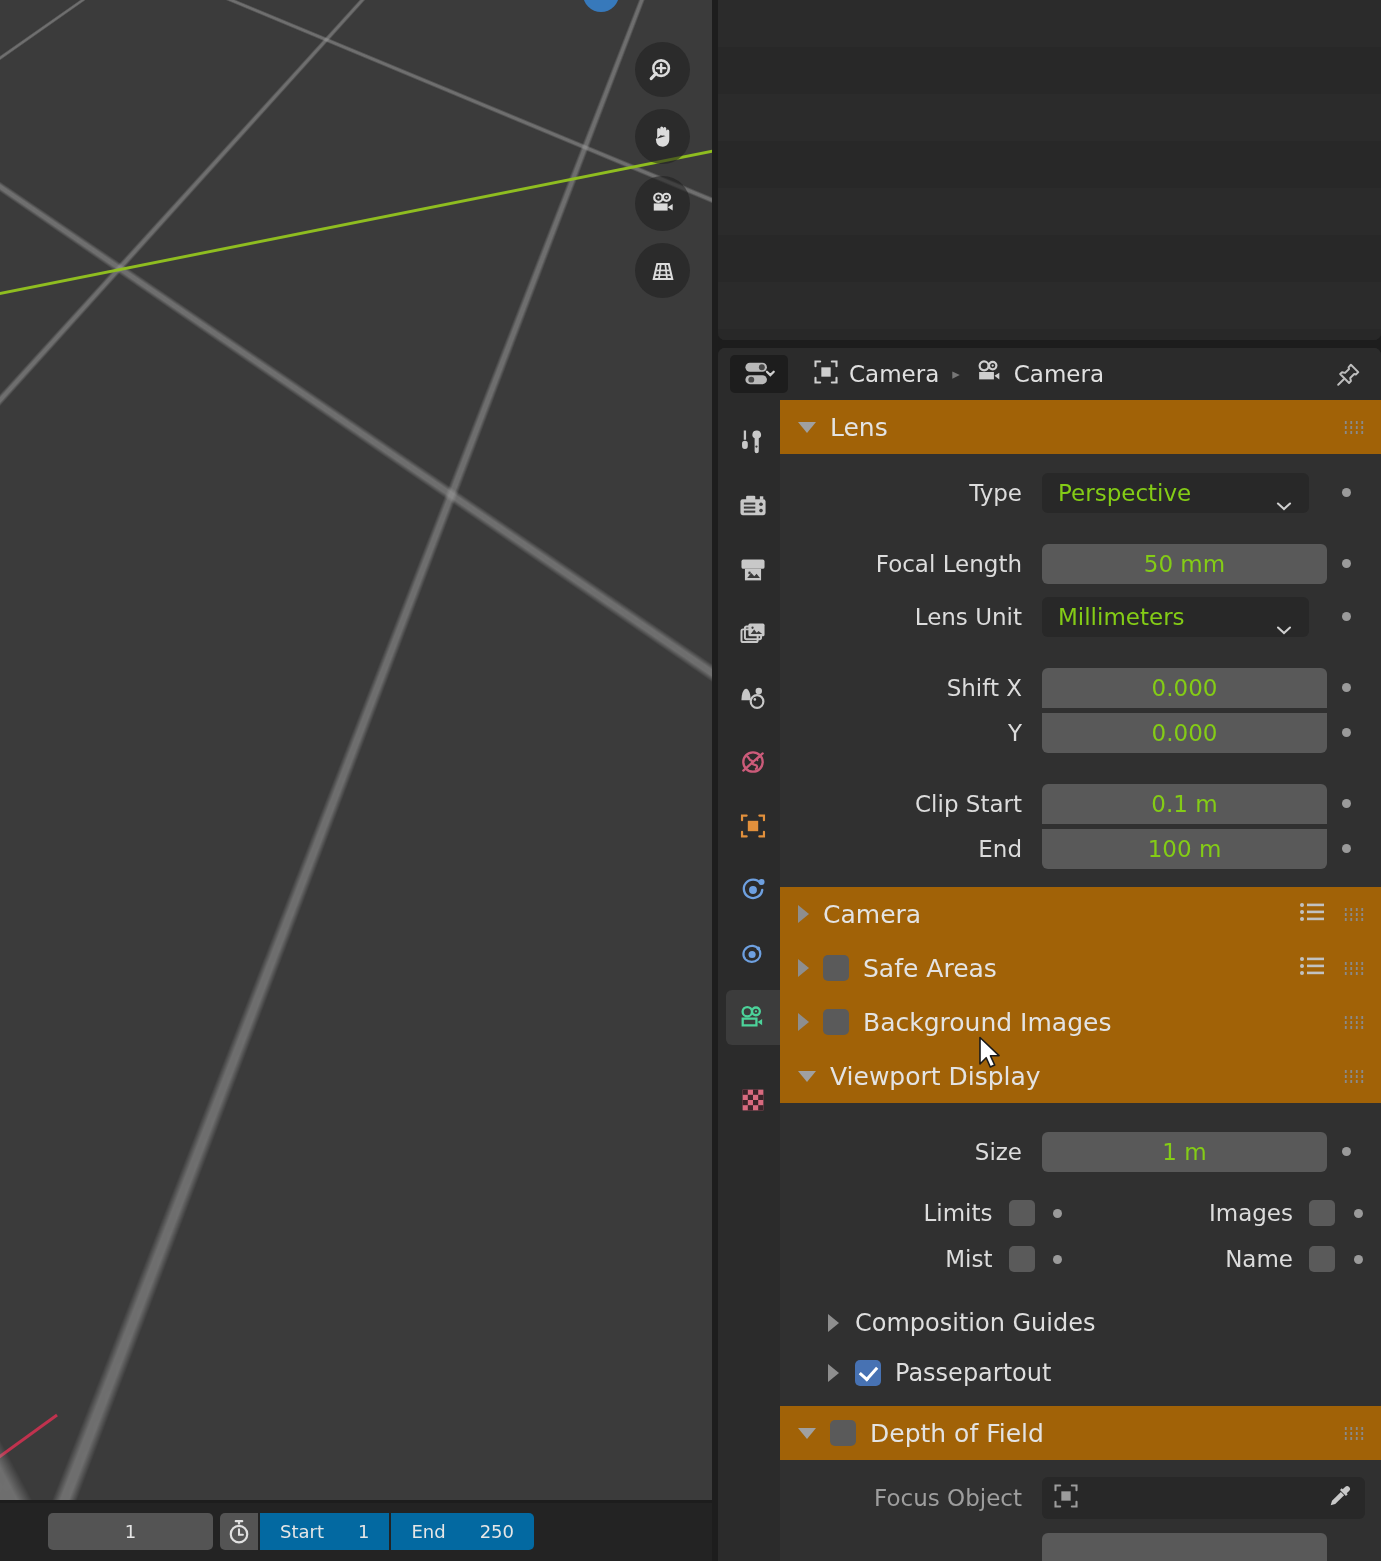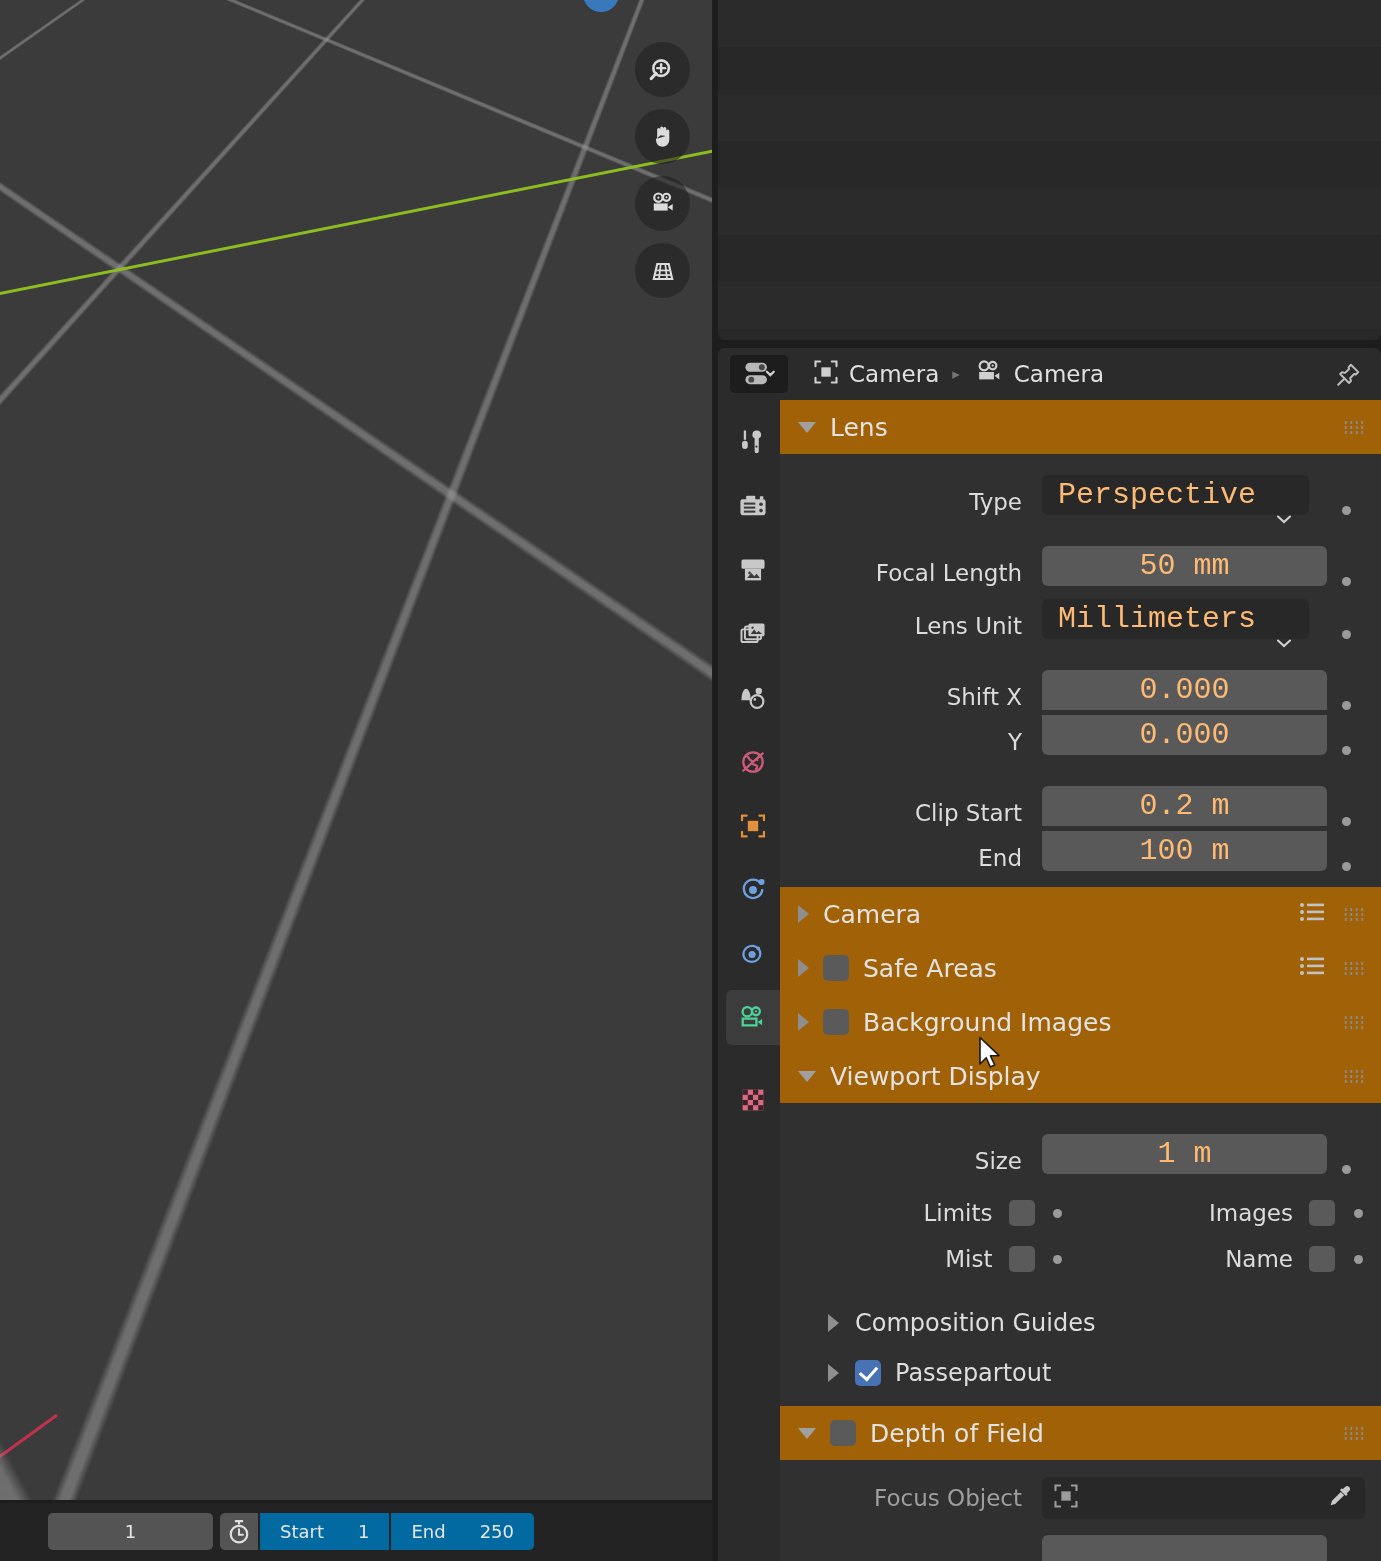--- a/index.html
+++ b/index.html
@@ -142,30 +142,30 @@
   .tri.right { border-top: 9px solid transparent; border-bottom: 9px solid transparent; border-left: 11px solid #8e8e8e; }
   .panel-title { color: #e3e3e3; font-size: 25px; }
   .grip { position: absolute; right: 16px; top: 50%; transform: translateY(-50%);
     width: 22px; height: 14px;
     background-image: radial-gradient(#8a8a8a 1.2px, transparent 1.3px);
     background-size: 5.5px 5px; }
   .listicon { position: absolute; right: 54px; top: 50%; transform: translateY(-50%); }
 
   .panel-content { padding: 0 0 0 0; background: #303030; }
   .row {
-    display: flex; align-items: flex-end; height: 45px; padding-right: 16px;
+    display: flex; align-items: center; height: 45px; padding-right: 16px;
   }
   .row .lbl {
     width: 262px; text-align: right; padding-right: 20px;
     color: #dcdcdc; font-size: 23px; white-space: nowrap;
   }
   .field {
     flex: 1; height: 40px; border-radius: 6px;
     display: flex; align-items: center; justify-content: center;
-    color: #fdba74; font-size: 30px; position: relative; font-family: Liberation Mono, monospace;
+    color: #84cc16; font-size: 23px; position: relative;
   }
   .field.num { background: #595959; }
   .field.num.top { border-radius: 6px 6px 0 0; }
   .field.num.bot { border-radius: 0 0 6px 6px; }
   .field.dd { background: #282828; justify-content: flex-start; padding-left: 16px; }
   .dd-arrow { position: absolute; right: 14px; top: 50%; transform: translateY(-50%); }
   .deco { width: 38px; display: flex; align-items: center; justify-content: center; }
   .deco i { width: 9px; height: 9px; border-radius: 50%; background: #9a9a9a; display: block; }
   .spacer { height: 16px; }
   .spacer.sm { height: 8px; }
@@ -481,21 +481,21 @@
           <div class="row">
             <span class="lbl">Y</span>
             <span class="field num bot">0.000</span>
             <span class="deco">
                 <i></i>
               </span>
           </div>
           <div class="spacer lg"></div>
           <div class="row">
             <span class="lbl">Clip Start</span>
-            <span class="field num top">0.2 m</span>
+            <span class="field num top">0.1 m</span>
             <span class="deco">
                 <i></i>
               </span>
           </div>
           <div class="row">
             <span class="lbl">End</span>
             <span class="field num bot">100 m</span>
             <span class="deco">
                 <i></i>
               </span>

